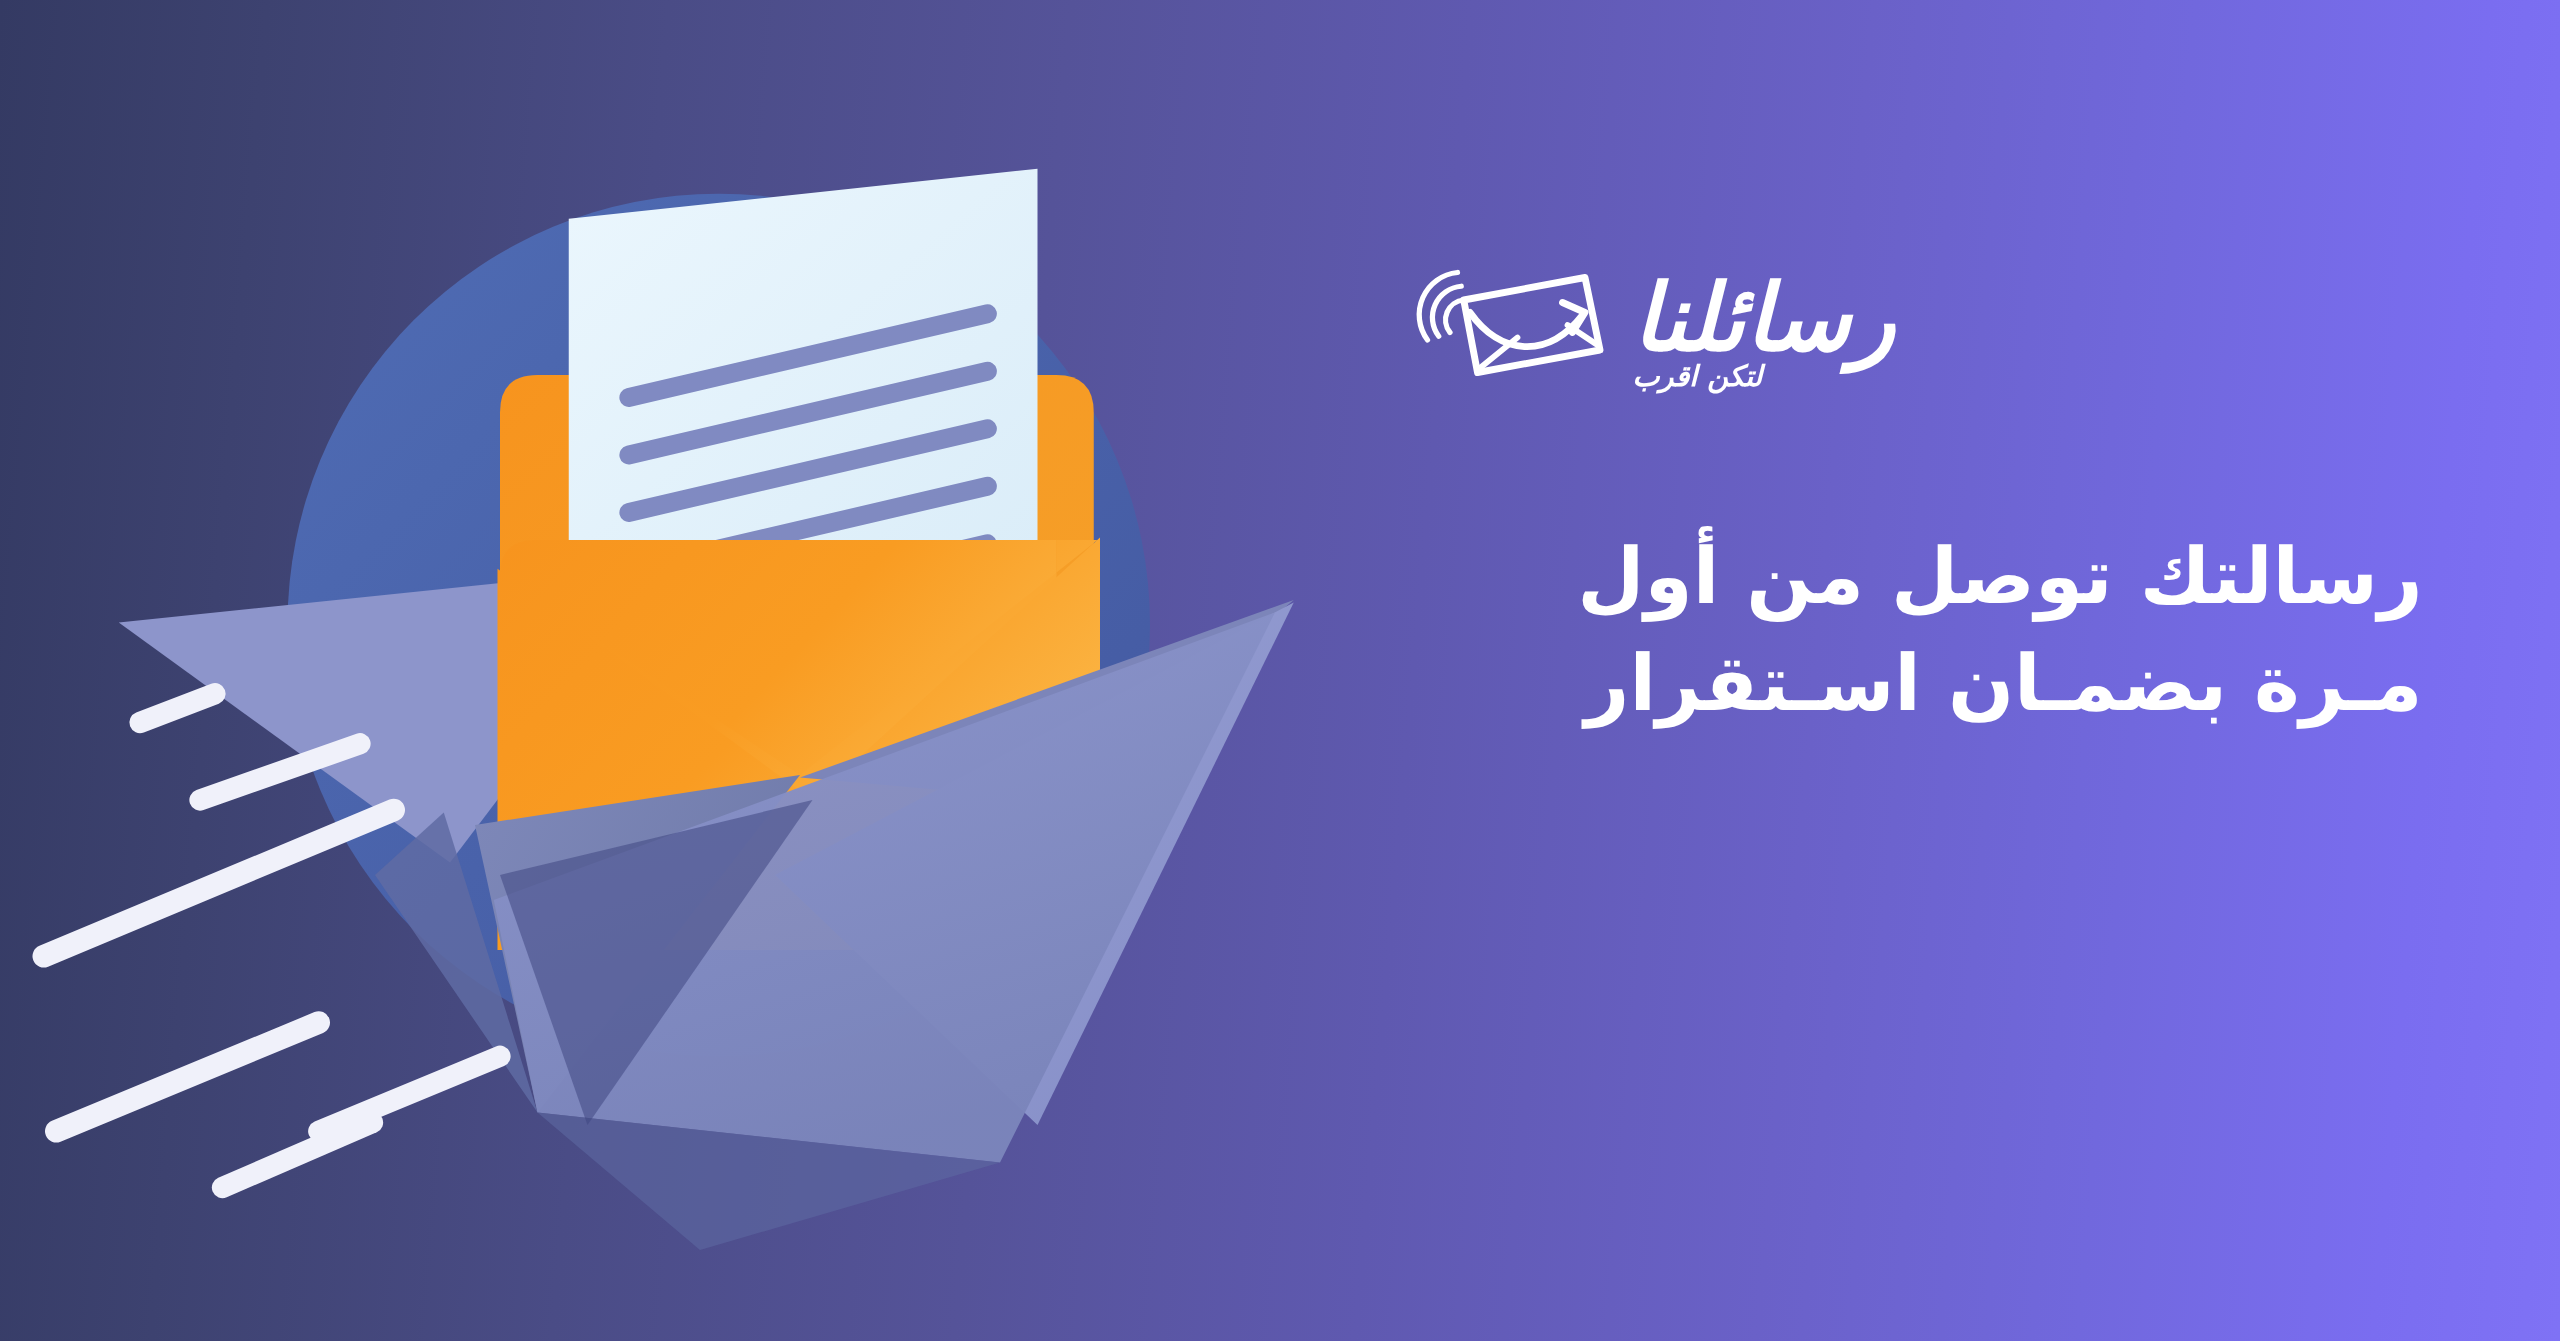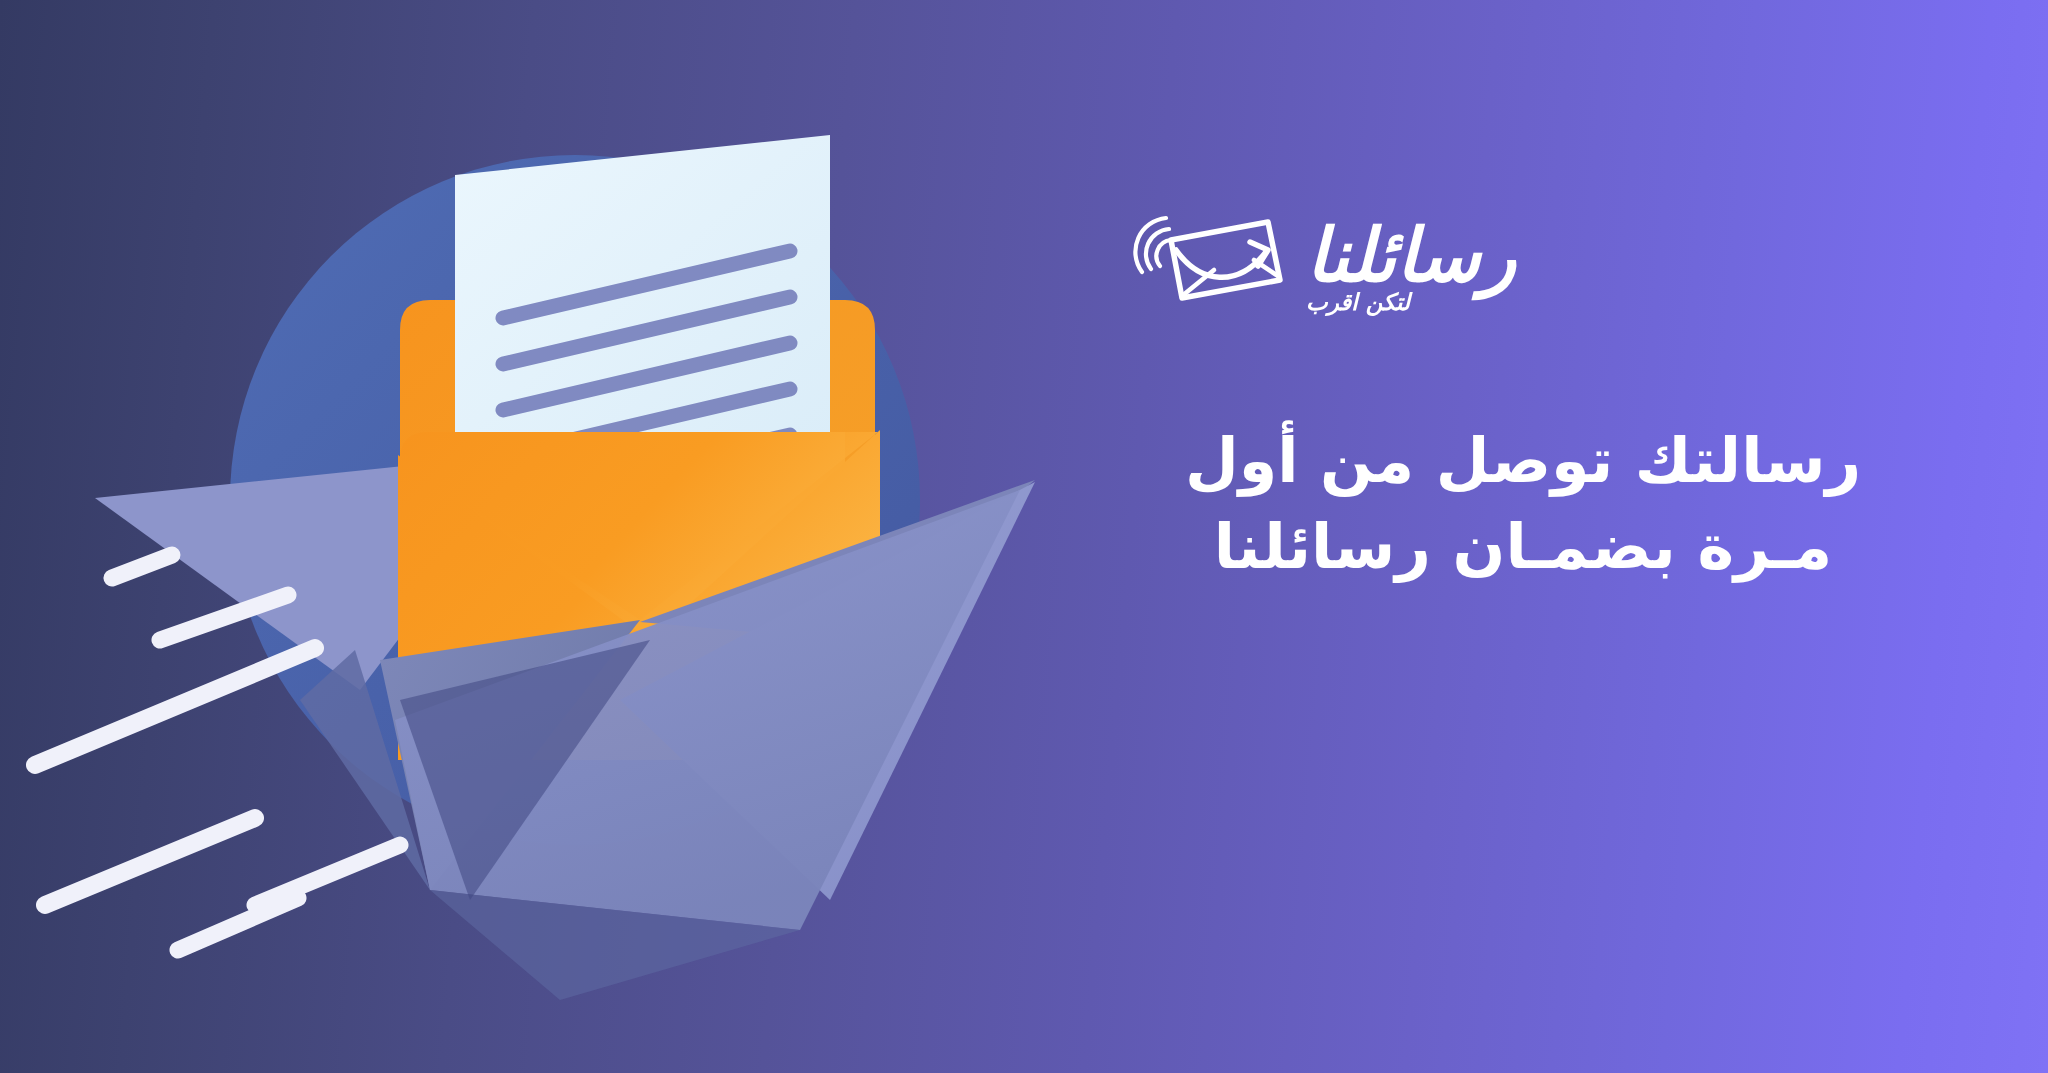--- a/index.html
+++ b/index.html
@@ -92,21 +92,21 @@
     align-self: flex-end;
   }
 
   
   #headline {
     margin-top: 100px;
     color: #ffffff;
     font-size: 62px;
     font-weight: 700;
     line-height: 1.38;
-    text-align: center;
+    text-align: right;
     direction: rtl;
     width: 100%;
   }
   #headline .hl-line { display: block; white-space: nowrap; }
 </style>
 </head>
 <body>
 
 <div id="banner">
 
@@ -233,17 +233,17 @@
       </div>
 
       <div id="logo-word">
         <div id="logo-title">رسائلنا</div>
         <div id="logo-tagline">لتكن اقرب</div>
       </div>
     </div>
 
     <h1 id="headline">
       <span class="hl-line">رسالتك توصل من أول</span>
-      <span class="hl-line">مـرة بضمـان رسائلنا</span>
+      <span class="hl-line">مـرة بضمـان اسـتقرار</span>
     </h1>
 
   </div>
 </div>
 
 </body></html>

